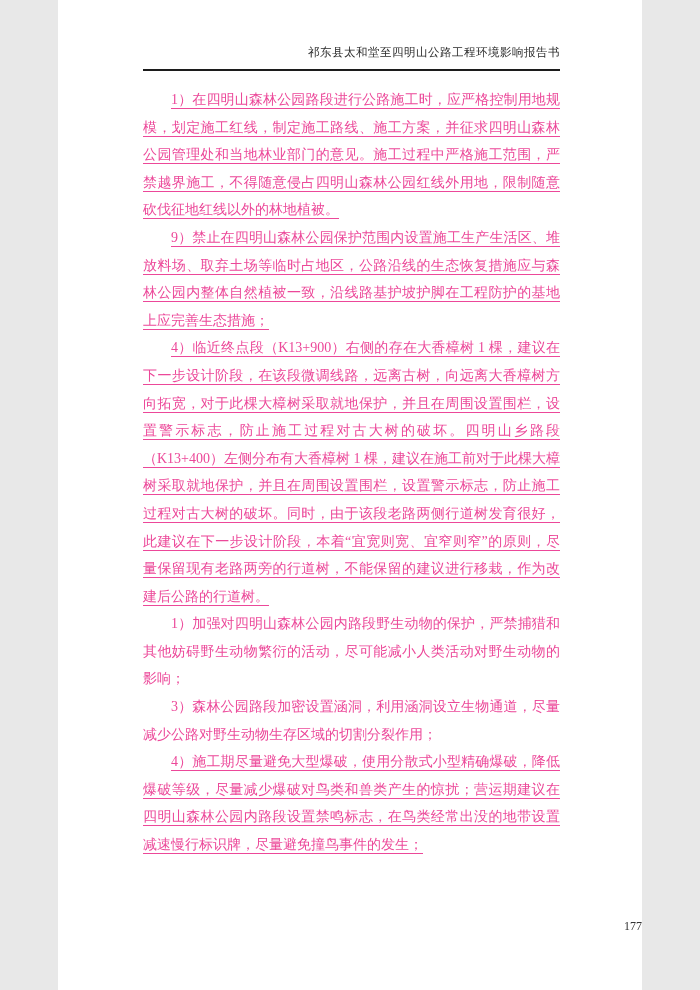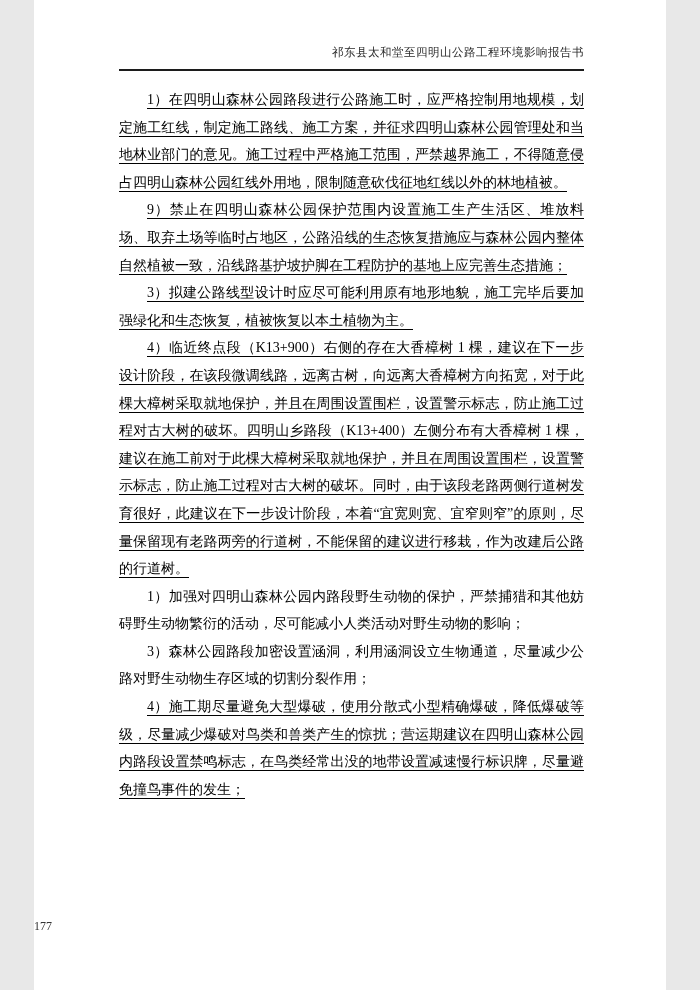--- a/index.html
+++ b/index.html
@@ -2,21 +2,21 @@
 <html><head>
 <meta charset="utf-8">
 <style>
   html, body {
     margin: 0;
     padding: 0;
     background: #e8e8e8;
   }
   .page {
     position: relative;
-    width: 632px;
+    width: 584px;
     height: 990px;
     margin: 0 auto;
     background: #ffffff;
     font-family: "Liberation Serif", "DejaVu Serif", serif;
     color: #212121;
     overflow: hidden;
   }
   .header {
     position: absolute;
     left: 85px;
@@ -32,54 +32,53 @@
   }
   .content {
     position: absolute;
     left: 85px;
     right: 82px;
     top: 86px;
     font-size: 14px;
     line-height: 27.6px;
     text-align: justify;
     text-justify: inter-ideograph;
-    color: #000000;
+    color: #ec4899;
   }
   .para {
     margin: 0;
     text-indent: 2em;
   }
   .para.u {
     text-decoration: underline;
     text-decoration-thickness: 1px;
     text-underline-offset: 4px;
   }
   .footer {
     position: absolute;
     left: 0;
     right: 0;
     bottom: 56px;
-    text-align: left;
+    text-align: right;
     font-size: 12px;
     color: #333333;
   }
 </style>
 </head>
 <body>
 
 <div class="page">
 
   <div class="header">
     <span>祁东县太和堂至四明山公路工程环境影响报告书</span>
   </div>
 
   <div class="content">
     <p class="para u">1）在四明山森林公园路段进行公路施工时，应严格控制用地规模，划定施工红线，制定施工路线、施工方案，并征求四明山森林公园管理处和当地林业部门的意见。施工过程中严格施工范围，严禁越界施工，不得随意侵占四明山森林公园红线外用地，限制随意砍伐征地红线以外的林地植被。</p>
     <p class="para u">9）禁止在四明山森林公园保护范围内设置施工生产生活区、堆放料场、取弃土场等临时占地区，公路沿线的生态恢复措施应与森林公园内整体自然植被一致，沿线路基护坡护脚在工程防护的基地上应完善生态措施；</p>
-    <p class="para u">3）拟建公路线型设计时应尽可能利用原有地形地貌，施工完毕后要加强绿化和生态恢复，植被恢复以本土植物为主。</p>
     <p class="para u">4）临近终点段（K13+900）右侧的存在大香樟树 1 棵，建议在下一步设计阶段，在该段微调线路，远离古树，向远离大香樟树方向拓宽，对于此棵大樟树采取就地保护，并且在周围设置围栏，设置警示标志，防止施工过程对古大树的破坏。四明山乡路段（K13+400）左侧分布有大香樟树 1 棵，建议在施工前对于此棵大樟树采取就地保护，并且在周围设置围栏，设置警示标志，防止施工过程对古大树的破坏。同时，由于该段老路两侧行道树发育很好，此建议在下一步设计阶段，本着“宜宽则宽、宜窄则窄”的原则，尽量保留现有老路两旁的行道树，不能保留的建议进行移栽，作为改建后公路的行道树。</p>
     <p class="para">1）加强对四明山森林公园内路段野生动物的保护，严禁捕猎和其他妨碍野生动物繁衍的活动，尽可能减小人类活动对野生动物的影响；</p>
     <p class="para">3）森林公园路段加密设置涵洞，利用涵洞设立生物通道，尽量减少公路对野生动物生存区域的切割分裂作用；</p>
     <p class="para u">4）施工期尽量避免大型爆破，使用分散式小型精确爆破，降低爆破等级，尽量减少爆破对鸟类和兽类产生的惊扰；营运期建议在四明山森林公园内路段设置禁鸣标志，在鸟类经常出没的地带设置减速慢行标识牌，尽量避免撞鸟事件的发生；</p>
   </div>
 
   <div class="footer">
     <span>177</span>
   </div>
 

